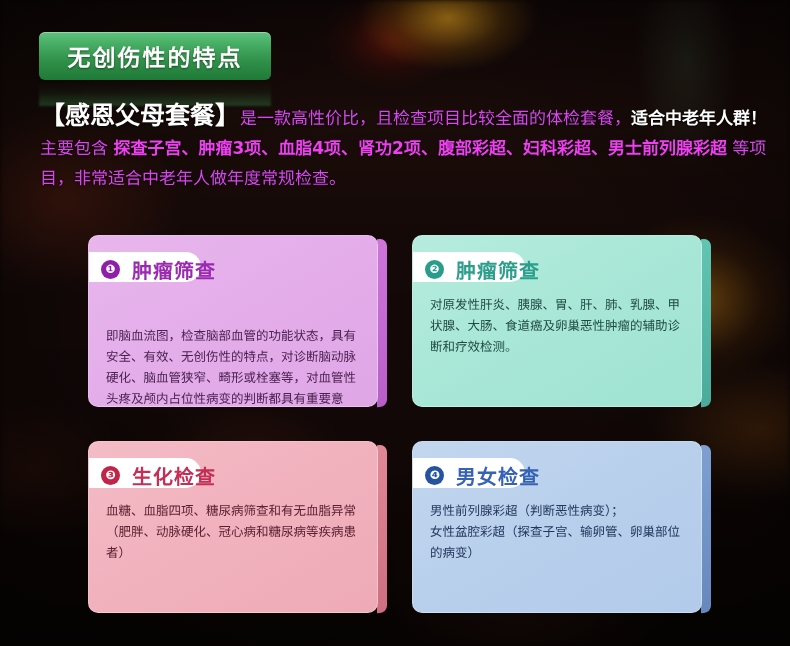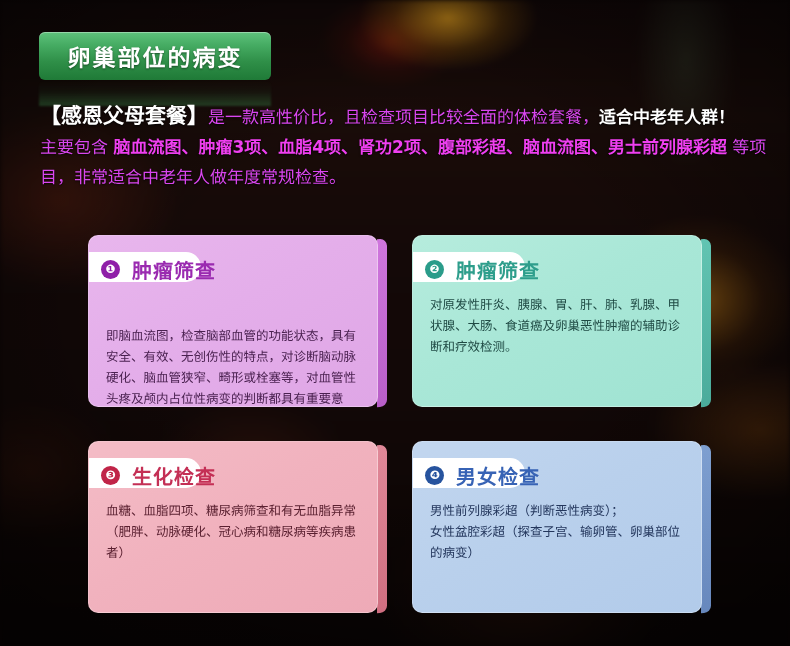--- a/index.html
+++ b/index.html
@@ -96,21 +96,21 @@
     width: 716px;
     color: #d9d5d3;
     font-size: 17px;
     line-height: 30px;
     text-shadow: 0 1px 2px rgba(0,0,0,0.85);
   }
   .intro-line { white-space: nowrap; }
   .t-strong-white {
     color: #ffffff;
     font-weight: bold;
-    font-size: 21px;
+    font-size: 25px;
   }
   .t-bold-white {
     color: #ffffff;
     font-weight: bold;
   }
   .t-magenta {
     color: #ef3ff0;
     font-weight: bold;
   }
   .t-dim { color: #d946ef; }
@@ -229,31 +229,31 @@
 </head>
 <body>
 
 <div class="page">
 
   <div class="bg-layer bg-glows"></div>
   <div class="bg-layer bg-vignette"></div>
 
   <div class="banner-wrap">
     <div class="banner">
-      <span class="banner-title">卵巢部位的病变</span>
+      <span class="banner-title">无创伤性的特点</span>
     </div>
     <div class="banner-reflection"></div>
   </div>
 
   <div class="intro">
     <div class="intro-line">
       <span class="t-strong-white">【感恩父母套餐】</span><span class="t-dim">是一款高性价比，且检查项目比较全面的体检套餐，</span><span class="t-bold-white">适合中老年人群！</span>
     </div>
     <div class="intro-line">
-      <span class="t-dim">主要包含 </span><span class="t-magenta">脑血流图、肿瘤3项、血脂4项、肾功2项、腹部彩超、脑血流图、男士前列腺彩超</span><span class="t-dim"> 等项</span>
+      <span class="t-dim">主要包含 </span><span class="t-magenta">探查子宫、肿瘤3项、血脂4项、肾功2项、腹部彩超、妇科彩超、男士前列腺彩超</span><span class="t-dim"> 等项</span>
     </div>
     <div class="intro-line">
       <span class="t-dim">目，非常适合中老年人做年度常规检查。</span>
     </div>
   </div>
 
   <div class="cards">
 
     <div class="card theme-1 card-pos-1">
       <div class="card-side"></div>

